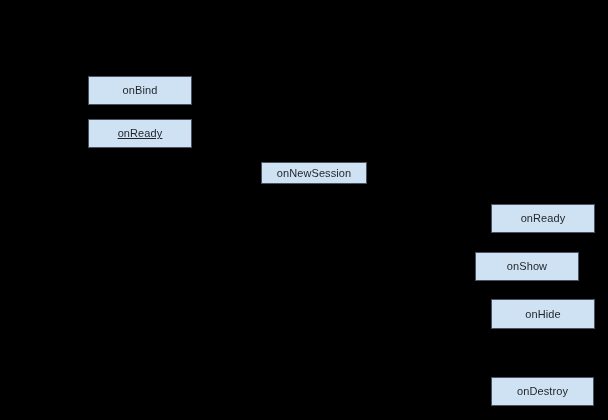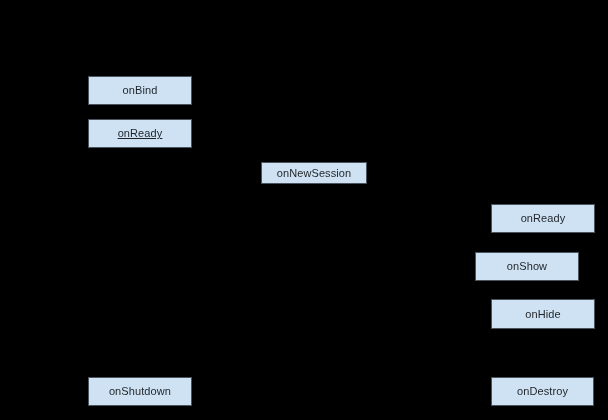--- a/index.html
+++ b/index.html
@@ -46,15 +46,14 @@
 </head>
 <body>
 
 <div class="canvas">
   <div class="node n-onbind">onBind</div>
   <div class="node n-onready">onReady</div>
   <div class="node n-onnewsession">onNewSession</div>
   <div class="node n-oncreate">onReady</div>
   <div class="node n-onshow">onShow</div>
   <div class="node n-onhide">onHide</div>
-  <div class="node n-onshutdown">onShutdown</div>
   <div class="node n-ondestroy">onDestroy</div>
 </div>
 
 </body></html>

